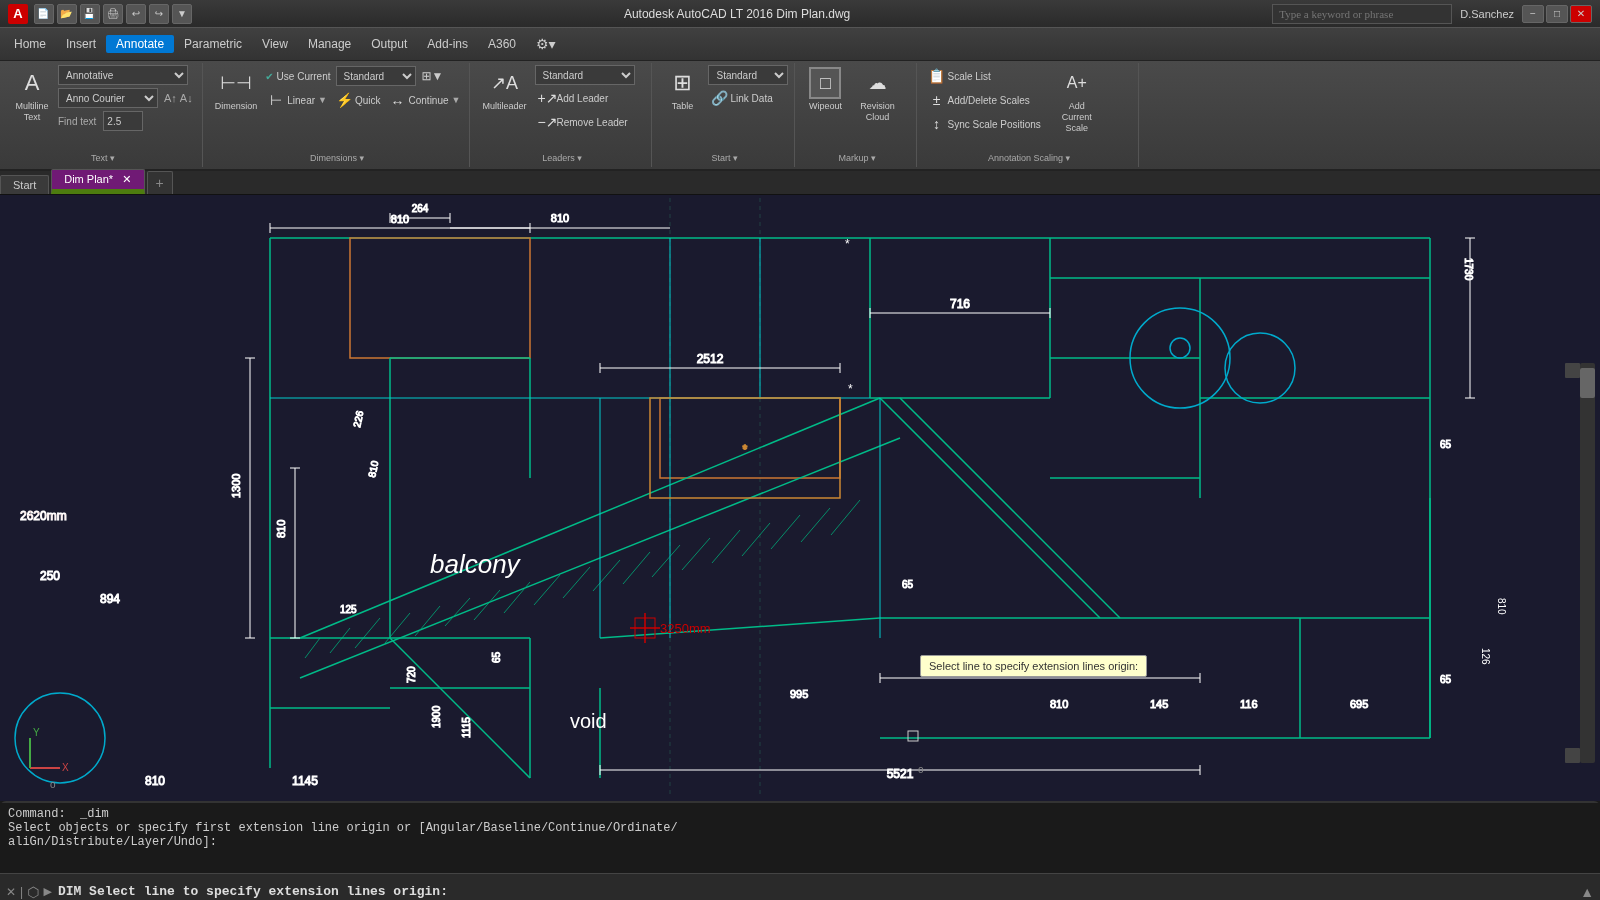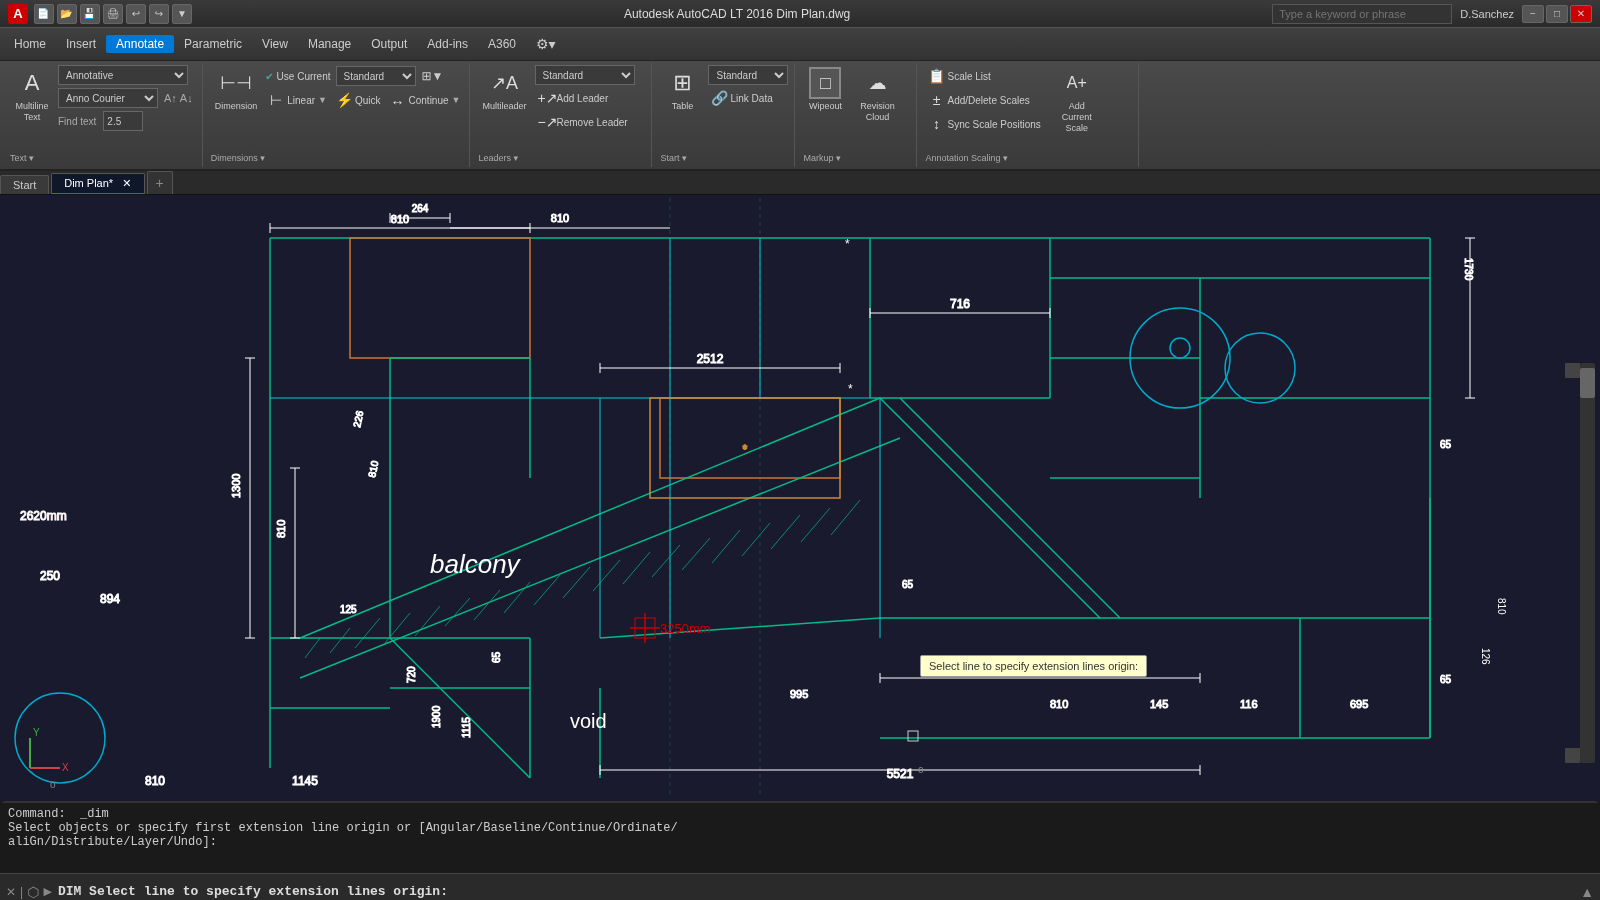--- a/index.html
+++ b/index.html
@@ -40,20 +40,21 @@
       flex: 1; text-align: center; font-size: 12px; color: #ddd;
     }
     #titlebar .search-box {
       background: #333;
       border: 1px solid #555;
       color: #ccc;
       padding: 2px 6px;
       font-size: 11px;
       width: 180px;
       height: 20px;
+      font-family: Liberation Serif, serif;
     }
     #titlebar .win-controls {
       display: flex; gap: 2px; margin-left: 8px;
     }
     #titlebar .win-btn {
       width: 22px; height: 18px;
       background: #555;
       border: 1px solid #666;
       border-radius: 2px;
       cursor: pointer;
@@ -169,23 +170,23 @@
       background: #3a3a3a;
       border: 1px solid #555;
       border-bottom: none;
       cursor: pointer;
       font-size: 11px;
       color: #ccc;
       margin-right: 2px;
       border-radius: 2px 2px 0 0;
     }
     .tab-item.active {
-      background: #0f172a;
+      background: #701a75;
       color: #fff;
-      border-bottom: 1px solid #4d7c0f;
+      border-bottom: 5px solid #4d7c0f;
     }
     .tab-add {
       padding: 3px 8px;
       background: #333;
       border: 1px solid #555;
       border-bottom: none;
       cursor: pointer;
       font-size: 14px;
       color: #888;
       border-radius: 2px 2px 0 0;
@@ -263,21 +264,21 @@
       flex: 1;
       outline: none;
     }
     #command-input-row .expand-btn {
       color: #888; font-size: 14px; cursor: pointer; margin-left: 4px;
     }
 
     
     .ann-group { display: flex; flex-direction: column; min-height: 70px; padding: 2px 6px; border-right: 1px solid #555; }
     .ann-group-top { display: flex; flex-direction: row; align-items: flex-start; gap: 4px; flex: 1; }
-    .ann-group-bottom { font-size: 9px; color: #aaa; text-align: left; padding: 2px 0; }
+    .ann-group-bottom { font-size: 9px; color: #aaa; text-align: center; padding: 2px 0; }
 
     .rb-col { display: flex; flex-direction: column; gap: 2px; }
     .rb-row { display: flex; flex-direction: row; gap: 3px; align-items: center; }
 
     .checkmark { color: #4a9; font-size: 10px; }
   </style>
 </head>
 <body>
 
 <div id="titlebar">

